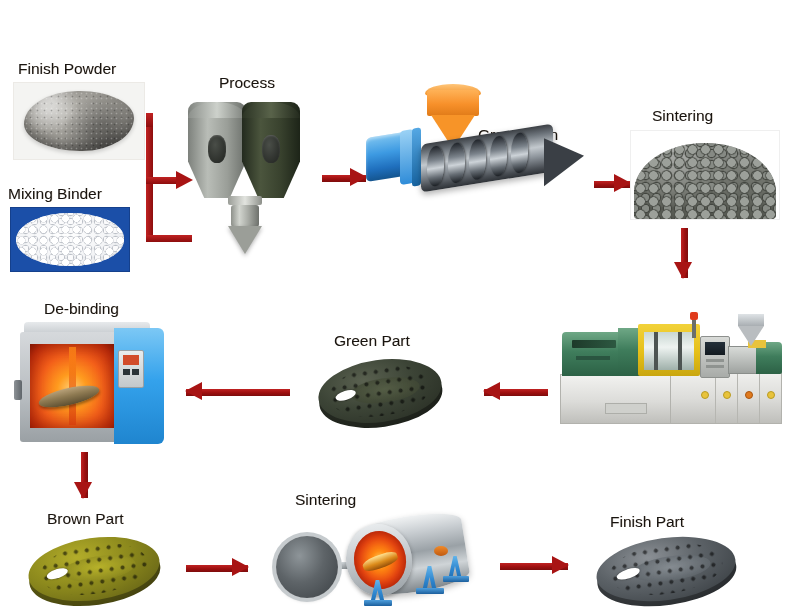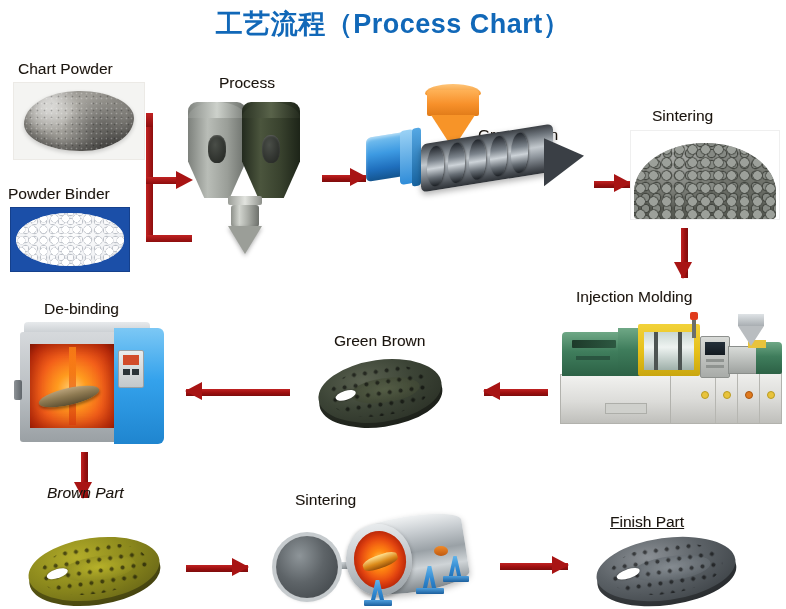--- a/index.html
+++ b/index.html
@@ -299,30 +299,29 @@
   .sint-foot{
     position:absolute;background:linear-gradient(180deg,#4f9fdd,#1c5f9d);border-radius:1px;
   }
   #sint-knob{position:absolute;border-radius:50%;background:linear-gradient(180deg,#f08a2a,#c05a10);}
 </style>
 </head>
 <body>
 
 <div id="stage">
 
-  <div class="abs" id="title">工艺流程（Process Chart）</div>
-
-  <div class="abs lbl" style="left:18px;top:60px;">Chart Powder</div>
+
+  <div class="abs lbl" style="left:18px;top:60px;">Finish Powder</div>
   <div class="abs photo" id="powder-photo" style="left:13px;top:82px;width:130px;height:76px;">
     <div id="powder-blob">
       <div id="powder-grain"></div>
     </div>
   </div>
 
-  <div class="abs lbl" style="left:8px;top:185px;">Powder Binder</div>
+  <div class="abs lbl" style="left:8px;top:185px;">Mixing Binder</div>
   <div class="abs photo" id="binder-photo" style="left:10px;top:207px;width:118px;height:63px;">
     <div id="binder-blob">
       <div id="binder-pellets"></div>
     </div>
   </div>
 
   <div class="abs merge" style="left:146px;top:120px;width:48px;height:122px;">
     <div class="vline"></div>
     <div class="h1" style="width:7px;"></div>
     <div class="h2" style="width:46px;"></div>
@@ -389,21 +388,20 @@
     <div id="feedstock-pile">
       <div id="feedstock-grain"></div>
     </div>
   </div>
 
   <div class="abs ar-d" style="left:678px;top:228px;height:50px;">
     <div class="shaft"></div>
     <div class="head"></div>
   </div>
 
-  <div class="abs lbl" style="left:576px;top:288px;">Injection Molding</div>
   <div class="abs" id="imm" style="left:552px;top:310px;width:232px;height:118px;">
 
     <div class="abs imm-grey" style="left:8px;top:64px;width:118px;height:48px;">
       <div class="abs" style="left:44px;top:28px;width:40px;height:9px;background:#cfd0cc;border:1px solid #adaea9;"></div>
     </div>
     <div class="abs imm-grey" style="left:118px;top:58px;width:110px;height:54px;">
       <div class="imm-door" style="left:22px;width:22px;"></div>
       <div class="imm-door" style="left:44px;width:22px;"></div>
       <div class="imm-door" style="left:66px;width:22px;"></div>
       <div class="imm-knob" style="left:30px;top:22px;"></div>
@@ -437,21 +435,21 @@
     <div class="abs" style="left:196px;top:30px;width:18px;height:8px;background:#e8c33c;"></div>
     <div class="abs" id="imm-hopper-top" style="left:186px;top:4px;width:26px;height:12px;"></div>
     <div class="abs" id="imm-hopper" style="left:186px;top:16px;"></div>
   </div>
 
   <div class="abs ar-l" style="left:484px;top:386px;width:64px;">
     <div class="shaft"></div>
     <div class="head"></div>
   </div>
 
-  <div class="abs lbl" style="left:334px;top:332px;">Green Brown</div>
+  <div class="abs lbl" style="left:334px;top:332px;">Green Part</div>
   <div class="abs disc" id="green-part" style="left:318px;top:360px;width:124px;height:62px;">
     <div class="edge"></div>
     <div class="rim"></div>
     <div class="web"></div>
     <div class="holes"></div>
     <div class="slot"></div>
   </div>
 
   <div class="abs ar-l" style="left:186px;top:386px;width:104px;">
     <div class="shaft"></div>
@@ -473,21 +471,21 @@
       <div class="abs" id="deb-panel-scr" style="left:4px;top:18px;width:7px;height:6px;"></div>
       <div class="abs" id="deb-panel-scr" style="left:13px;top:18px;width:7px;height:6px;"></div>
     </div>
   </div>
 
   <div class="abs ar-d" style="left:78px;top:452px;height:46px;">
     <div class="shaft"></div>
     <div class="head"></div>
   </div>
 
-  <div class="abs lbl" style="left:47px;top:484px;font-style:italic;">Brown Part</div>
+  <div class="abs lbl" style="left:47px;top:510px;">Brown Part</div>
   <div class="abs disc" id="brown-part" style="left:28px;top:538px;width:132px;height:62px;">
     <div class="edge"></div>
     <div class="rim"></div>
     <div class="web"></div>
     <div class="holes"></div>
     <div class="slot"></div>
   </div>
 
   <div class="abs ar-r" style="left:186px;top:562px;width:62px;">
     <div class="shaft"></div>
@@ -513,21 +511,21 @@
     <div class="sint-foot" style="left:154px;top:88px;width:28px;height:6px;"></div>
     <div class="sint-leg" style="left:186px;top:56px;width:14px;height:24px;clip-path:polygon(38% 0,62% 0,100% 100%,72% 100%,50% 42%,28% 100%,0 100%);"></div>
     <div class="sint-foot" style="left:181px;top:76px;width:26px;height:6px;"></div>
   </div>
 
   <div class="abs ar-r" style="left:500px;top:560px;width:68px;">
     <div class="shaft"></div>
     <div class="head"></div>
   </div>
 
-  <div class="abs lbl" style="left:610px;top:513px;text-decoration:underline;">Finish Part</div>
+  <div class="abs lbl" style="left:610px;top:513px;">Finish Part</div>
   <div class="abs disc" id="finish-part" style="left:596px;top:538px;width:140px;height:62px;">
     <div class="edge"></div>
     <div class="rim"></div>
     <div class="web"></div>
     <div class="holes"></div>
     <div class="slot"></div>
   </div>
 
 </div>
 

